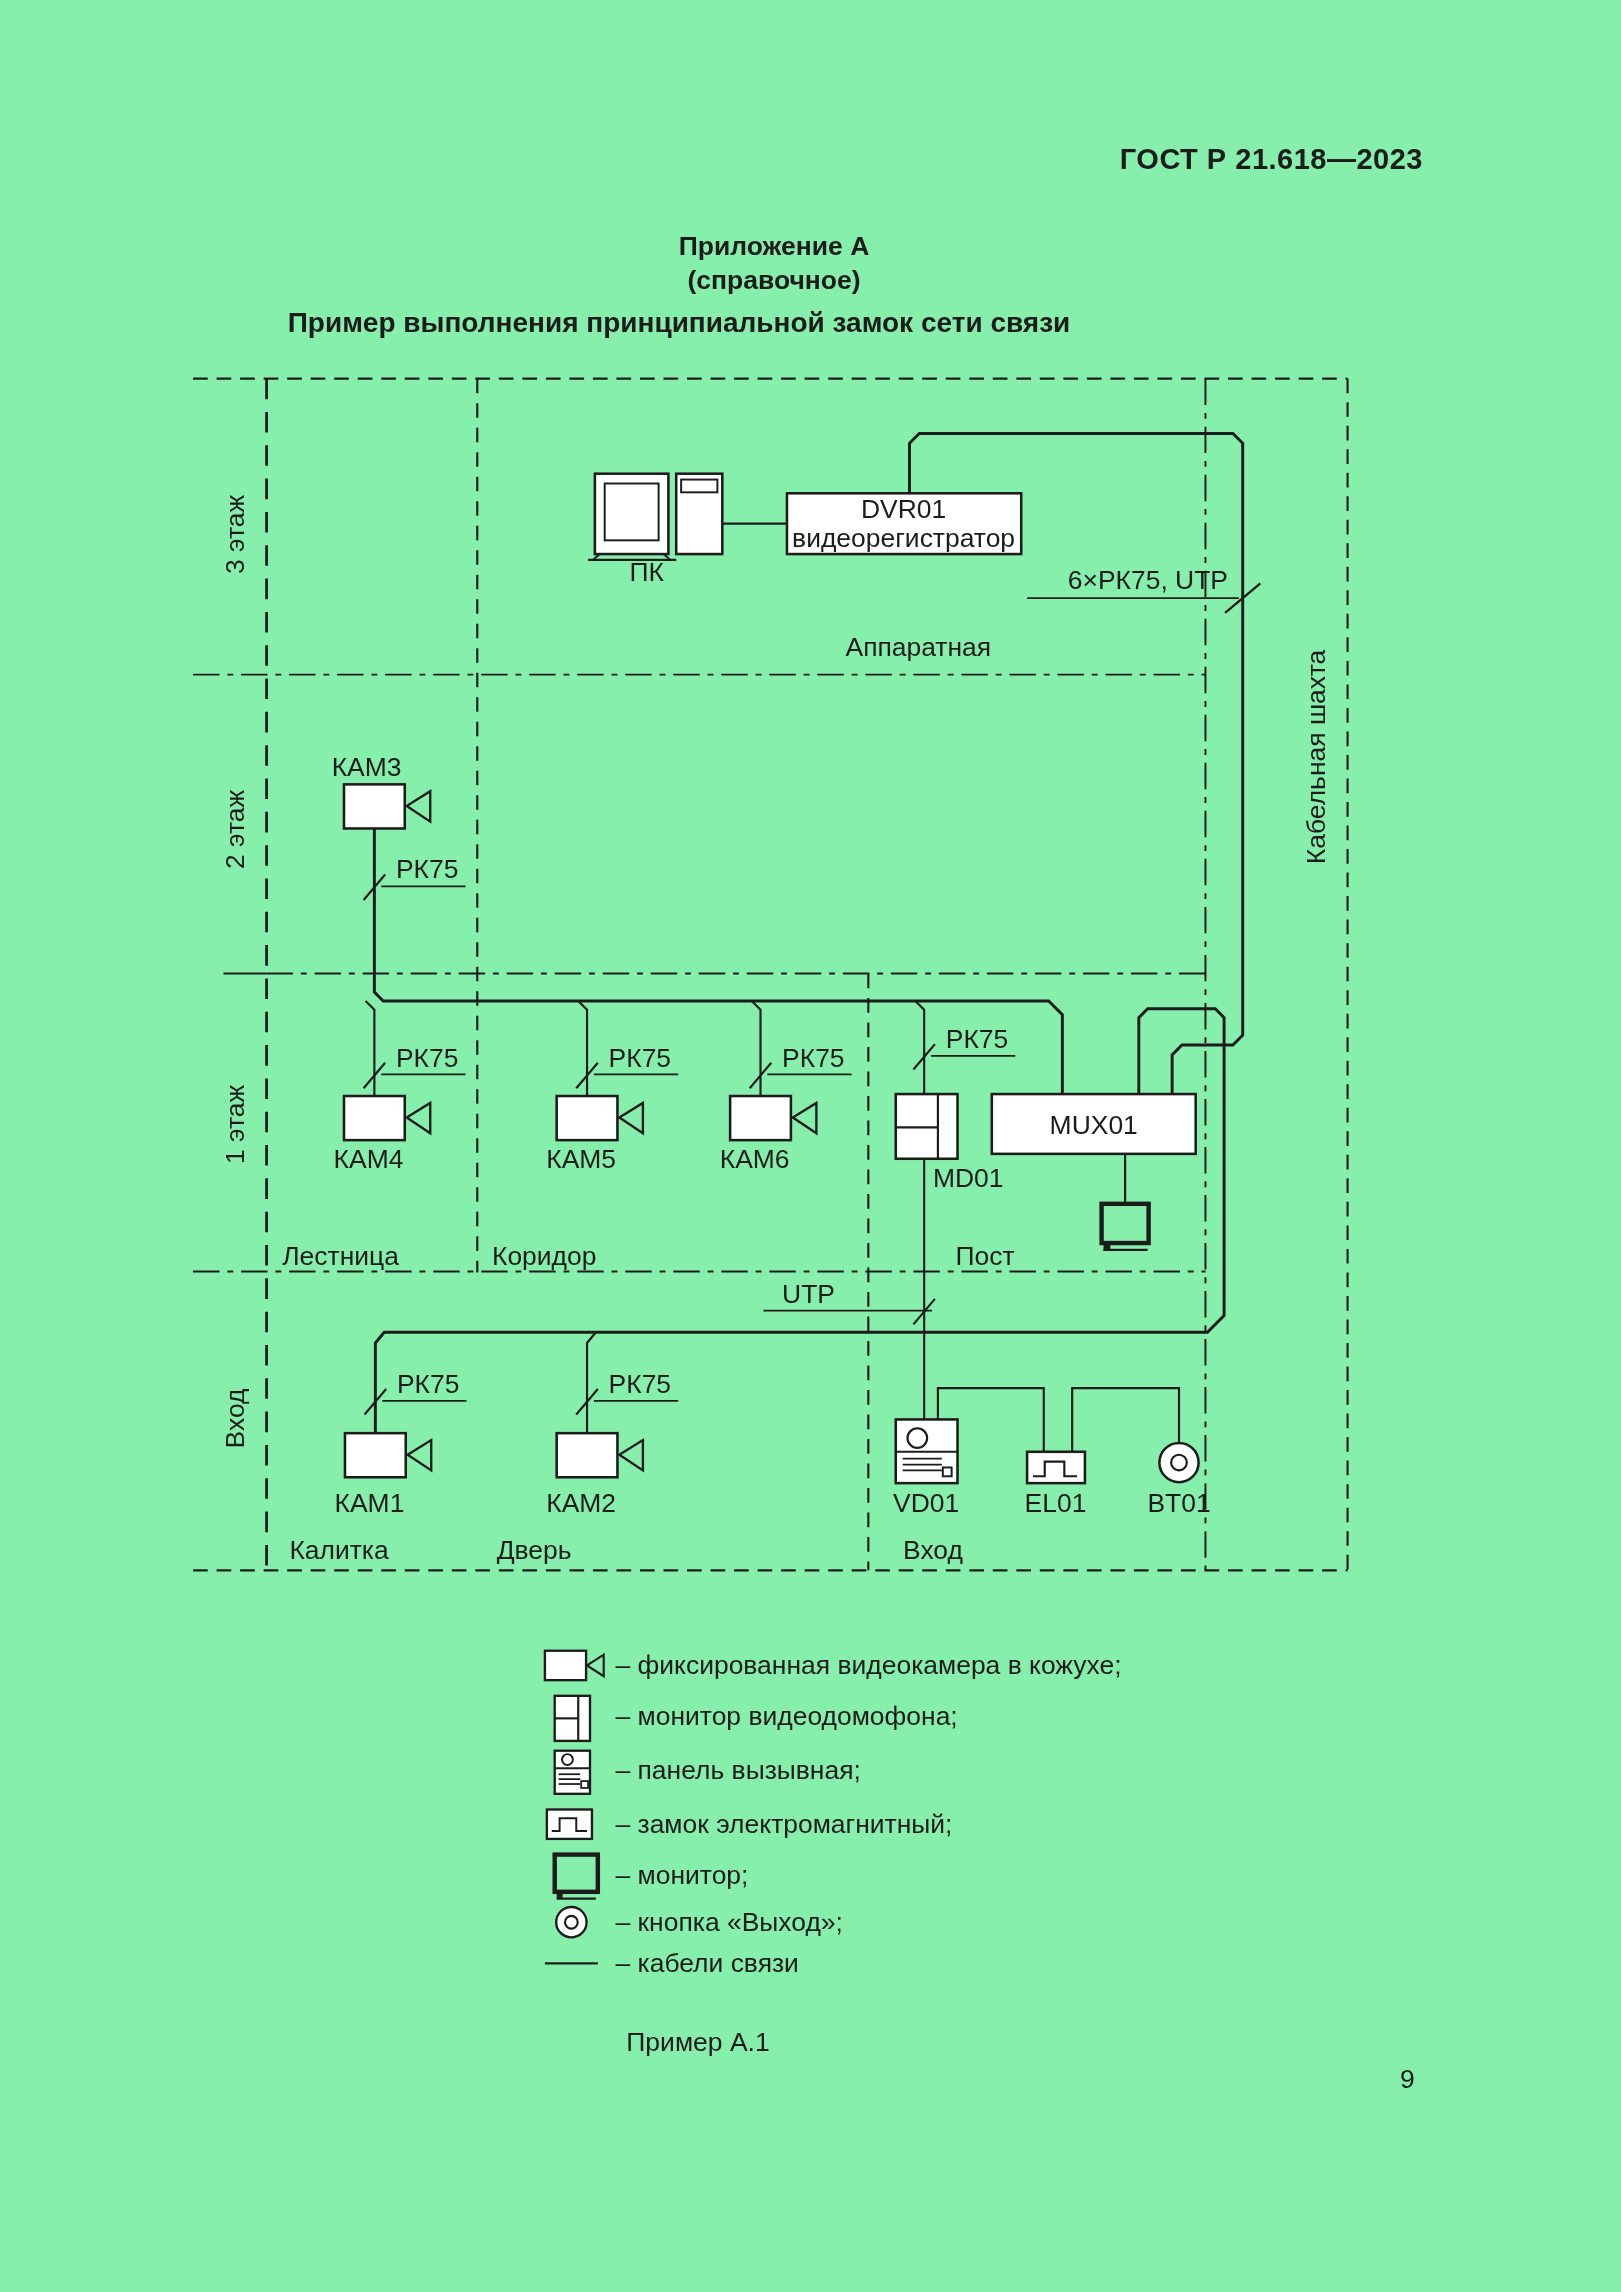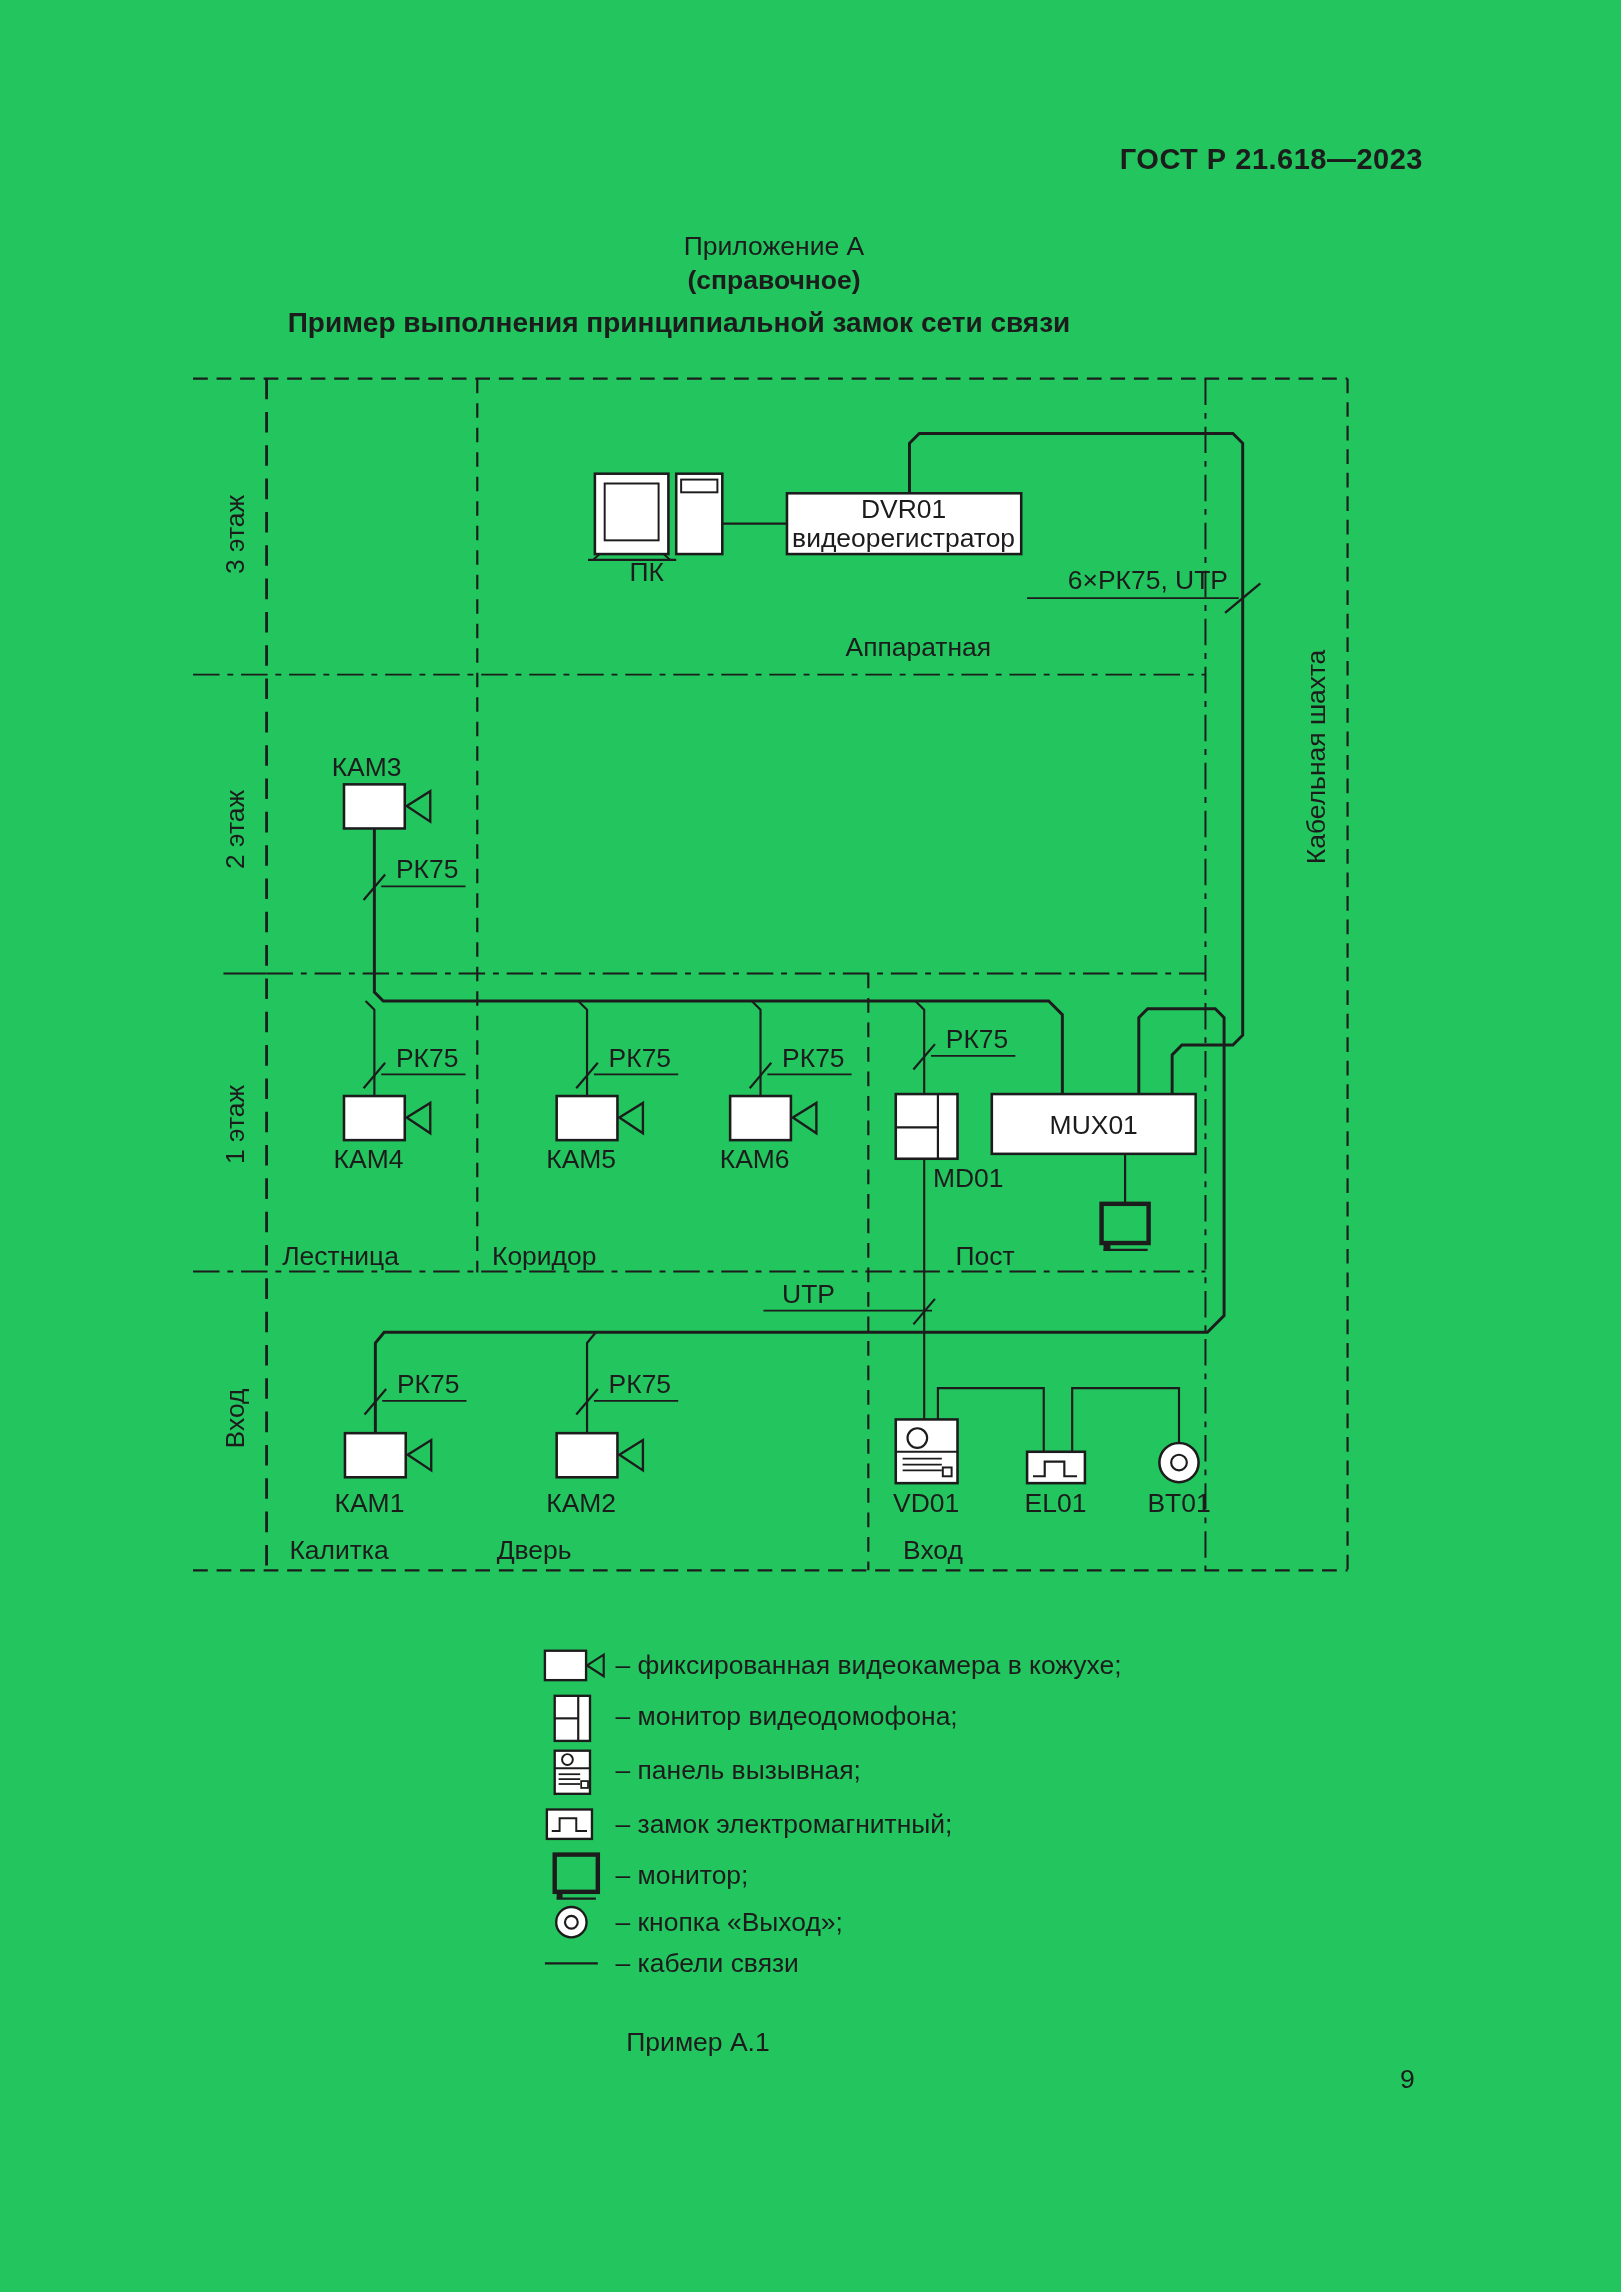--- a/index.html
+++ b/index.html
@@ -1,26 +1,26 @@
 <!DOCTYPE html>
 <html><head>
 <meta charset="utf-8">
 <style>
   html,body{margin:0;padding:0;background:#e8e8e8;}
   .page{
     position:relative;
     width:1621px;height:2293px;
-    background:#22c55e;
+    background:#86efac;
     font-family:"Liberation Sans", sans-serif;
     color:#1c1c1c;
     overflow:hidden;
   }
   .abs{position:absolute;white-space:nowrap;}
   .std{top:143px;right:198px;font-size:29px;font-weight:bold;letter-spacing:0.5px;}
-  .appendix{top:231px;left:774px;transform:translateX(-50%);font-size:26.5px;font-weight:normal;}
+  .appendix{top:231px;left:774px;transform:translateX(-50%);font-size:26.5px;font-weight:bold;}
   .appnote{top:265px;left:774px;transform:translateX(-50%);font-size:26.5px;font-weight:bold;}
   .title{top:307px;left:679px;transform:translateX(-50%);font-size:28px;font-weight:bold;}
   .caption{top:2027px;left:698px;transform:translateX(-50%);font-size:26.5px;}
   .pagenum{top:2064px;left:1400px;font-size:26.5px;}
   svg{position:absolute;top:0;left:0;}
   svg text{font-family:"Liberation Sans", sans-serif;font-size:27px;fill:#1c1c1c;}
   .lbl-mid{text-anchor:middle;}
   .lbl-end{text-anchor:end;}
   .vert{text-anchor:middle;}
 </style>

